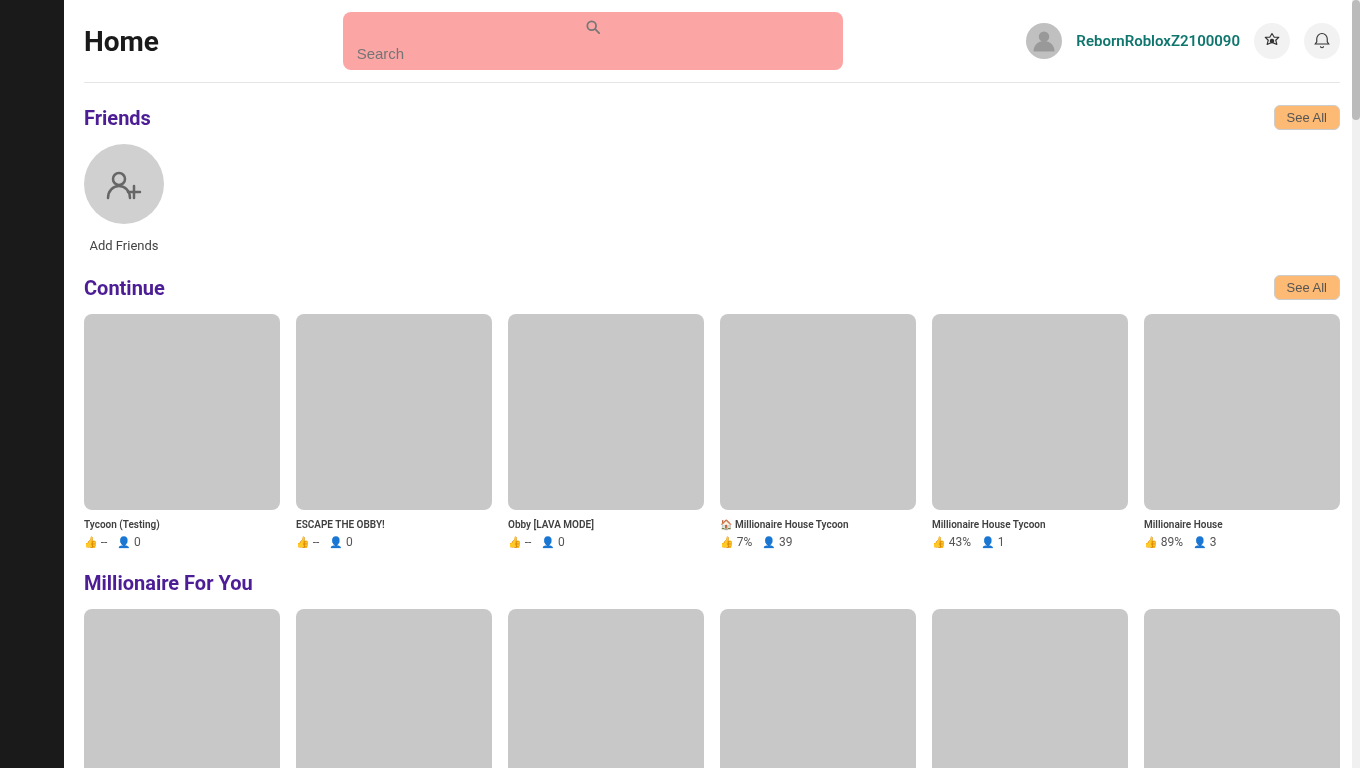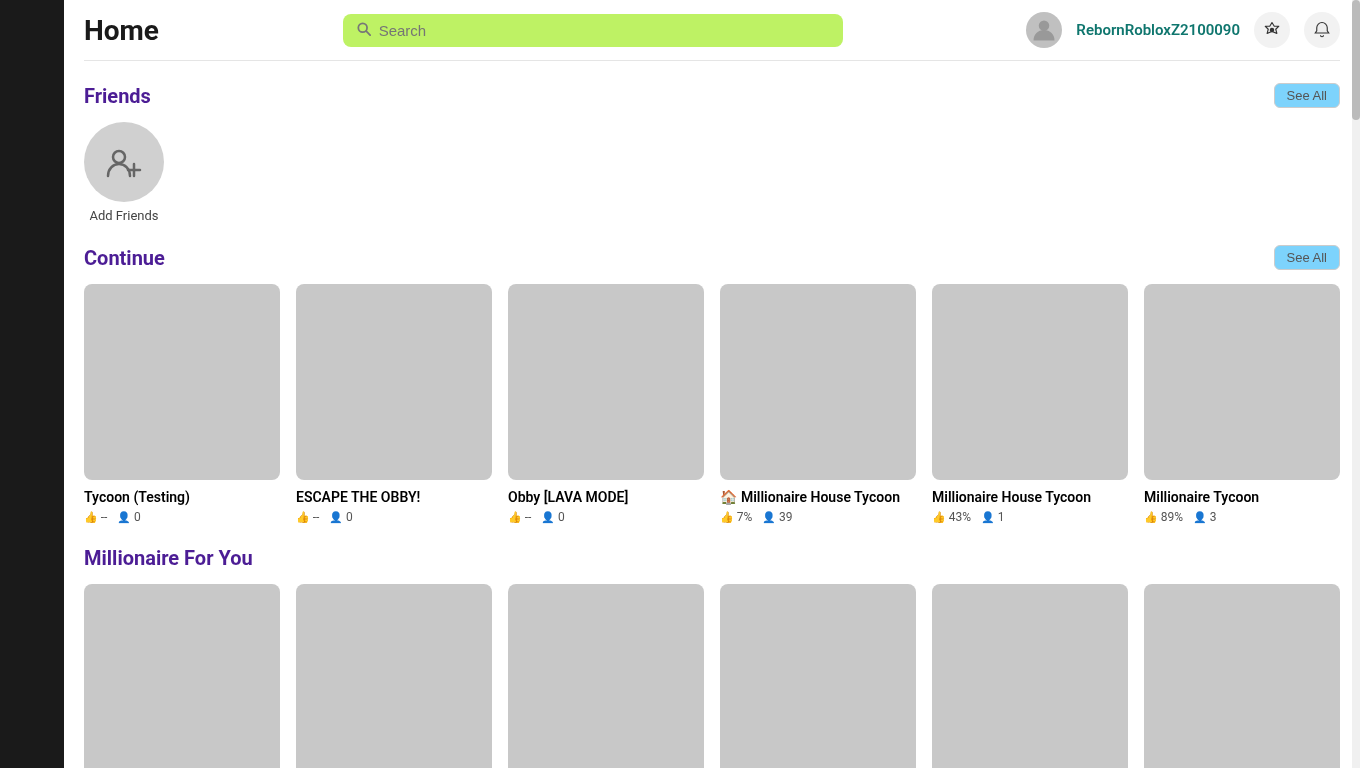--- a/index.html
+++ b/index.html
@@ -50,25 +50,26 @@
 
     .header-center {
       flex: 1;
       max-width: 500px;
       margin: 0 40px;
     }
 
     .search-bar {
       display: flex;
       align-items: center;
-      background: #bef264;
+      background: #fca5a5;
       border-radius: 8px;
       padding: 8px 14px;
       gap: 8px;
       width: 100%;
+      flex-direction: column;
     }
 
     .search-icon-wrap {
       color: #777;
       font-size: 14px;
     }
 
     .search-input {
       background: transparent;
       border: none;
@@ -132,37 +133,37 @@
       font-weight: 700;
       color: #4c1d95;
     }
 
     .see-all-btn {
       font-size: 13px;
       color: #555;
       border: 1px solid #ccc;
       border-radius: 6px;
       padding: 4px 12px;
-      background: #7dd3fc;
+      background: #fdba74;
       cursor: pointer;
     }
 
     
     .friends-row {
       display: flex;
       gap: 16px;
       align-items: center;
       margin-bottom: 8px;
     }
 
     .add-friend-card {
       display: flex;
       flex-direction: column;
       align-items: center;
-      gap: 6px;
+      gap: 14px;
       cursor: pointer;
     }
 
     .add-friend-circle {
       width: 80px;
       height: 80px;
       border-radius: 50%;
       background: #d0d0d0;
       display: flex;
       align-items: center;
@@ -192,23 +193,23 @@
 
     .game-thumbnail {
       width: 100%;
       aspect-ratio: 1 / 1;
       background: #c8c8c8;
       border-radius: 8px;
       margin-bottom: 8px;
     }
 
     .game-title {
-      font-size: 14px;
+      font-size: 10px;
       font-weight: 600;
-      color: #000000;
+      color: #404040;
       margin-bottom: 4px;
       line-height: 1.3;
     }
 
     .game-stats {
       display: flex;
       align-items: center;
       gap: 10px;
       font-size: 12px;
       color: #555;
@@ -403,21 +404,21 @@
           <span>43%</span>
         </div>
         <div class="stat-item">
           <span class="stat-icon">👤</span>
           <span>1</span>
         </div>
       </div>
     </div>
       <div class="game-card">
       <div class="game-thumbnail"></div>
-      <div class="game-title">Millionaire Tycoon</div>
+      <div class="game-title">Millionaire House</div>
       <div class="game-stats">
         <div class="stat-item">
           <span class="stat-icon">👍</span>
           <span>89%</span>
         </div>
         <div class="stat-item">
           <span class="stat-icon">👤</span>
           <span>3</span>
         </div>
       </div>

